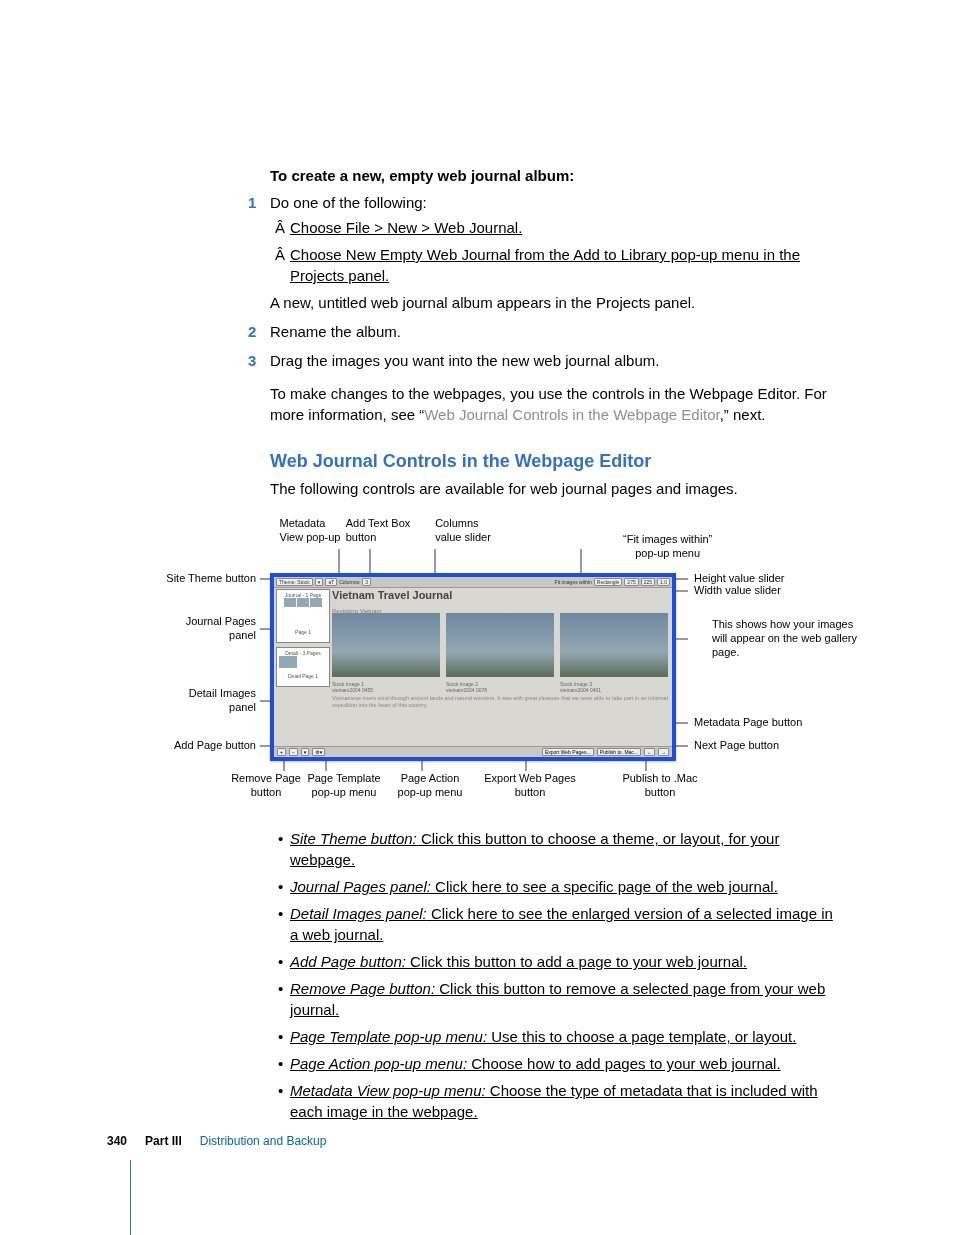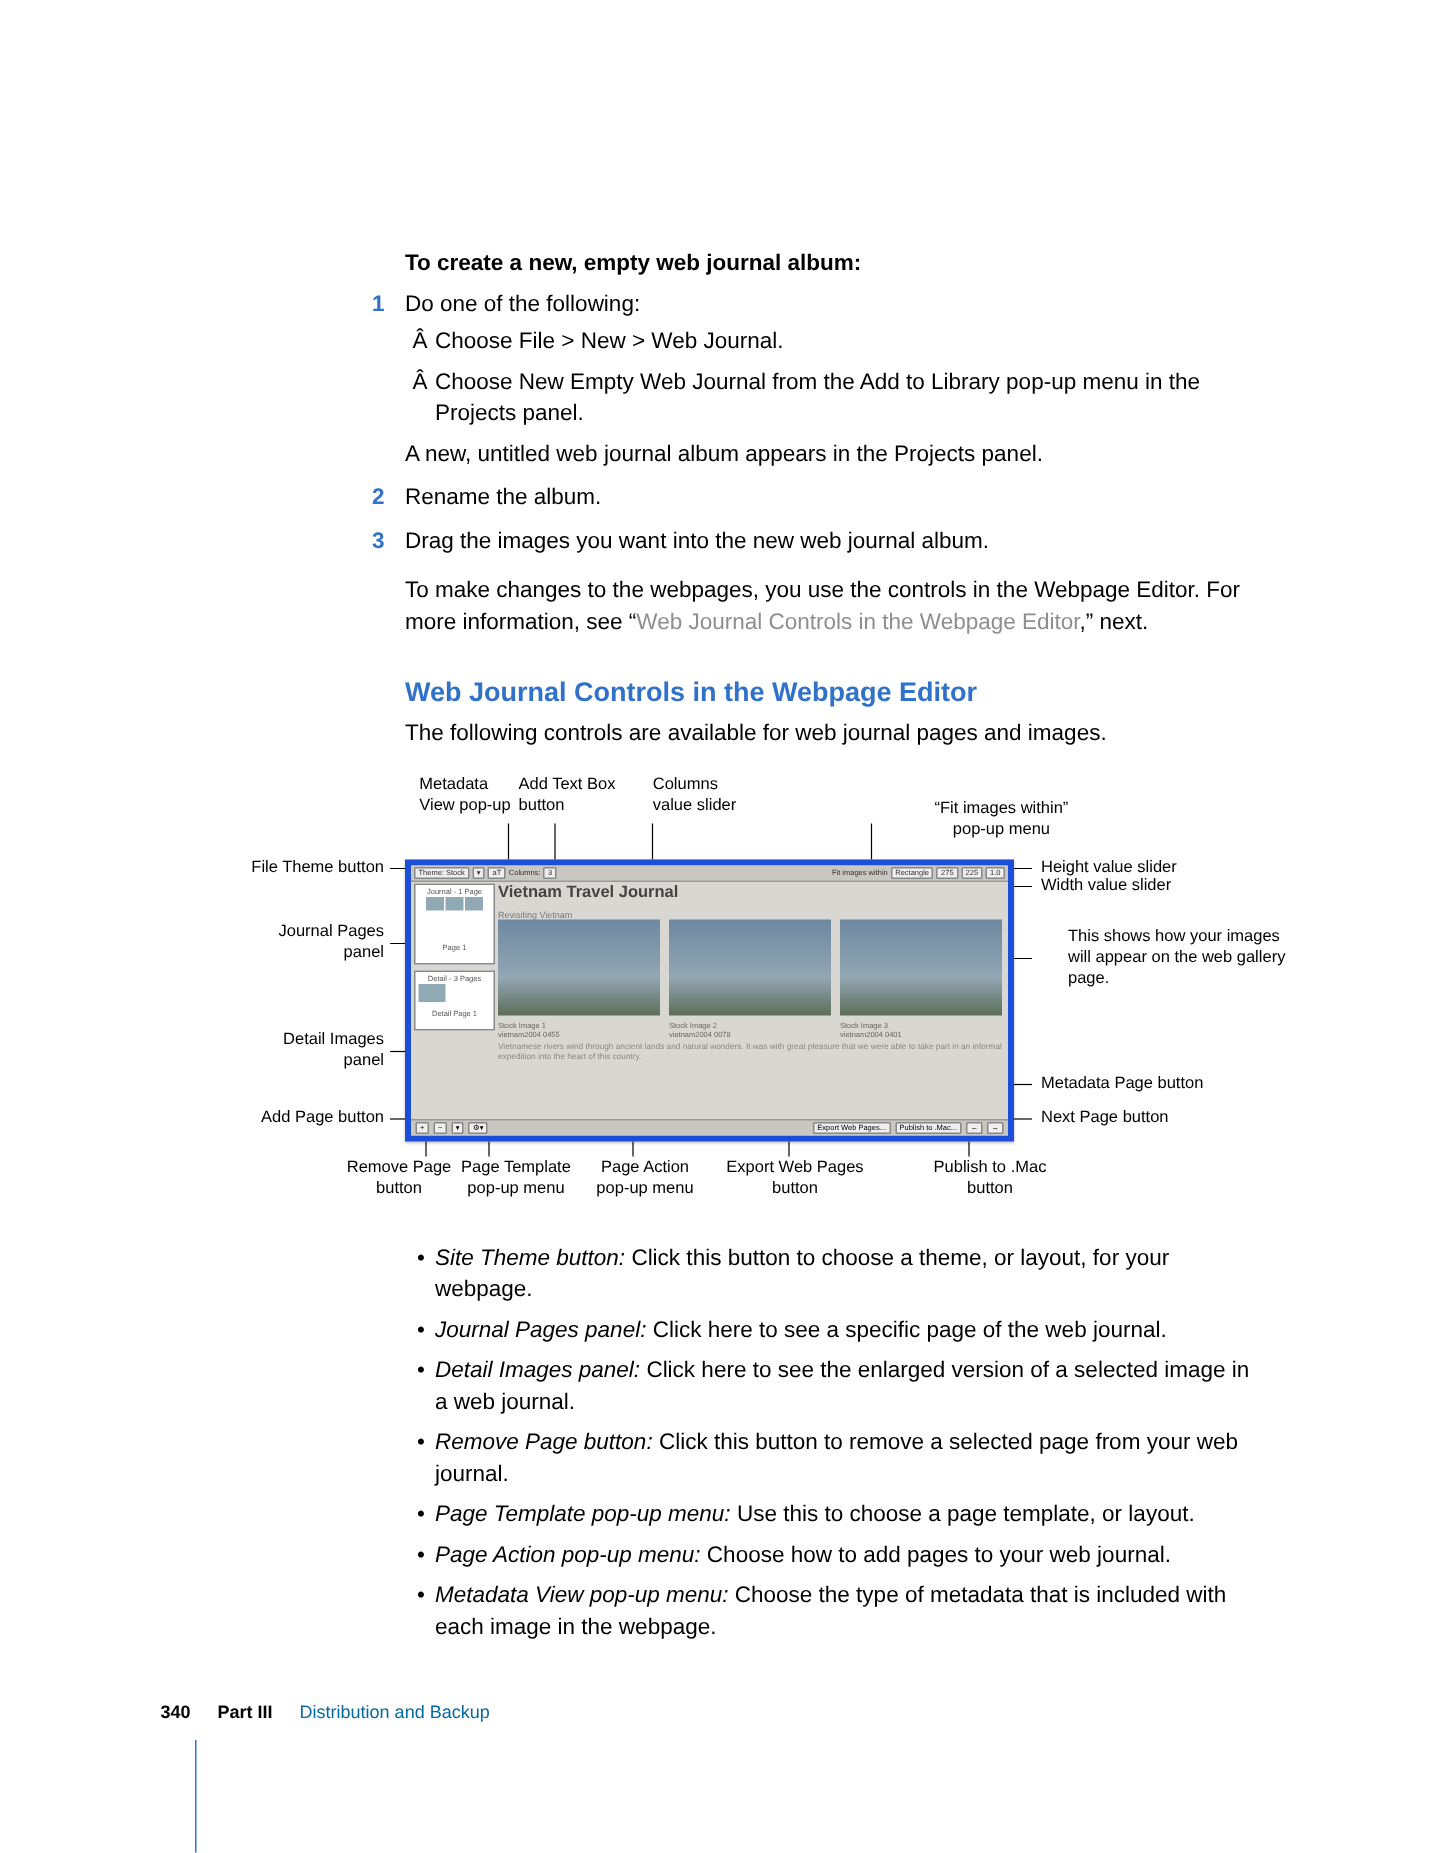--- a/index.html
+++ b/index.html
@@ -39,20 +39,21 @@
     position: absolute;
     left: -22px;
     top: 0;
     color: #3071c9;
     font-weight: 700;
   }
   ul.bul, ul.dotlist {
     list-style: none;
     margin: 4px 0 0 0;
     padding: 0 0 0 20px;
+    text-decoration: underline;
   }
   ul.bul > li, ul.dotlist > li {
     position: relative;
     padding-left: 0;
     margin-bottom: 6px;
   }
   ul.bul > li::before {
     content: "Â";
     position: absolute;
     left: -15px;
@@ -286,21 +287,21 @@
         <span class="ftbtn">←</span>
         <span class="ftbtn">→</span>
       </div>
     </div>
 
     <div class="callout top" style="left:150px;top:0">Metadata<br>View pop-up</div>
     <div class="callout top" style="left:218px;top:0">Add Text Box<br>button</div>
     <div class="callout top" style="left:303px;top:0">Columns<br>value slider</div>
     <div class="callout top" style="left:463px;top:16px;text-align:center;transform:none">“Fit images within”<br>pop-up menu</div>
 
-    <div class="callout left" style="left:0;top:62px;width:96px">File Theme button</div>
+    <div class="callout left" style="left:0;top:62px;width:96px">Site Theme button</div>
     <div class="callout left" style="left:0;top:112px;width:96px">Journal Pages panel</div>
     <div class="callout left" style="left:0;top:184px;width:96px">Detail Images panel</div>
     <div class="callout left" style="left:0;top:229px;width:96px">Add Page button</div>
 
     <div class="callout right" style="left:534px;top:62px;width:150px">Height value slider</div>
     <div class="callout right" style="left:534px;top:74px;width:150px">Width value slider</div>
     <div class="callout right" style="left:552px;top:122px;width:150px">This shows how your images will appear on the web gallery page.</div>
     <div class="callout right" style="left:534px;top:206px;width:150px">Metadata Page button</div>
     <div class="callout right" style="left:534px;top:229px;width:150px">Next Page button</div>
 
@@ -308,20 +309,21 @@
     <div class="callout bottom" style="left:184px;top:255px;width:110px">Page Template<br>pop-up menu</div>
     <div class="callout bottom" style="left:270px;top:255px;width:110px">Page Action<br>pop-up menu</div>
     <div class="callout bottom" style="left:370px;top:255px;width:120px">Export Web Pages<br>button</div>
     <div class="callout bottom" style="left:500px;top:255px;width:110px">Publish to .Mac<br>button</div>
   </div>
 
   <ul class="dotlist">
     <li class="glossitem"><span class="term">Site Theme button:</span><span>  Click this button to choose a theme, or layout, for your webpage.</span></li>
     <li class="glossitem"><span class="term">Journal Pages panel:</span><span>  Click here to see a specific page of the web journal.</span></li>
     <li class="glossitem"><span class="term">Detail Images panel:</span><span>  Click here to see the enlarged version of a selected image in a web journal.</span></li>
+    <li class="glossitem"><span class="term">Add Page button:</span><span>  Click this button to add a page to your web journal.</span></li>
     <li class="glossitem"><span class="term">Remove Page button:</span><span>  Click this button to remove a selected page from your web journal.</span></li>
     <li class="glossitem"><span class="term">Page Template pop-up menu:</span><span>  Use this to choose a page template, or layout.</span></li>
     <li class="glossitem"><span class="term">Page Action pop-up menu:</span><span>  Choose how to add pages to your web journal.</span></li>
     <li class="glossitem"><span class="term">Metadata View pop-up menu:</span><span>  Choose the type of metadata that is included with each image in the webpage.</span></li>
   </ul>
 </div>
 
 <div class="footer">
   <span class="page">340</span>
   <span class="part">Part III</span>

